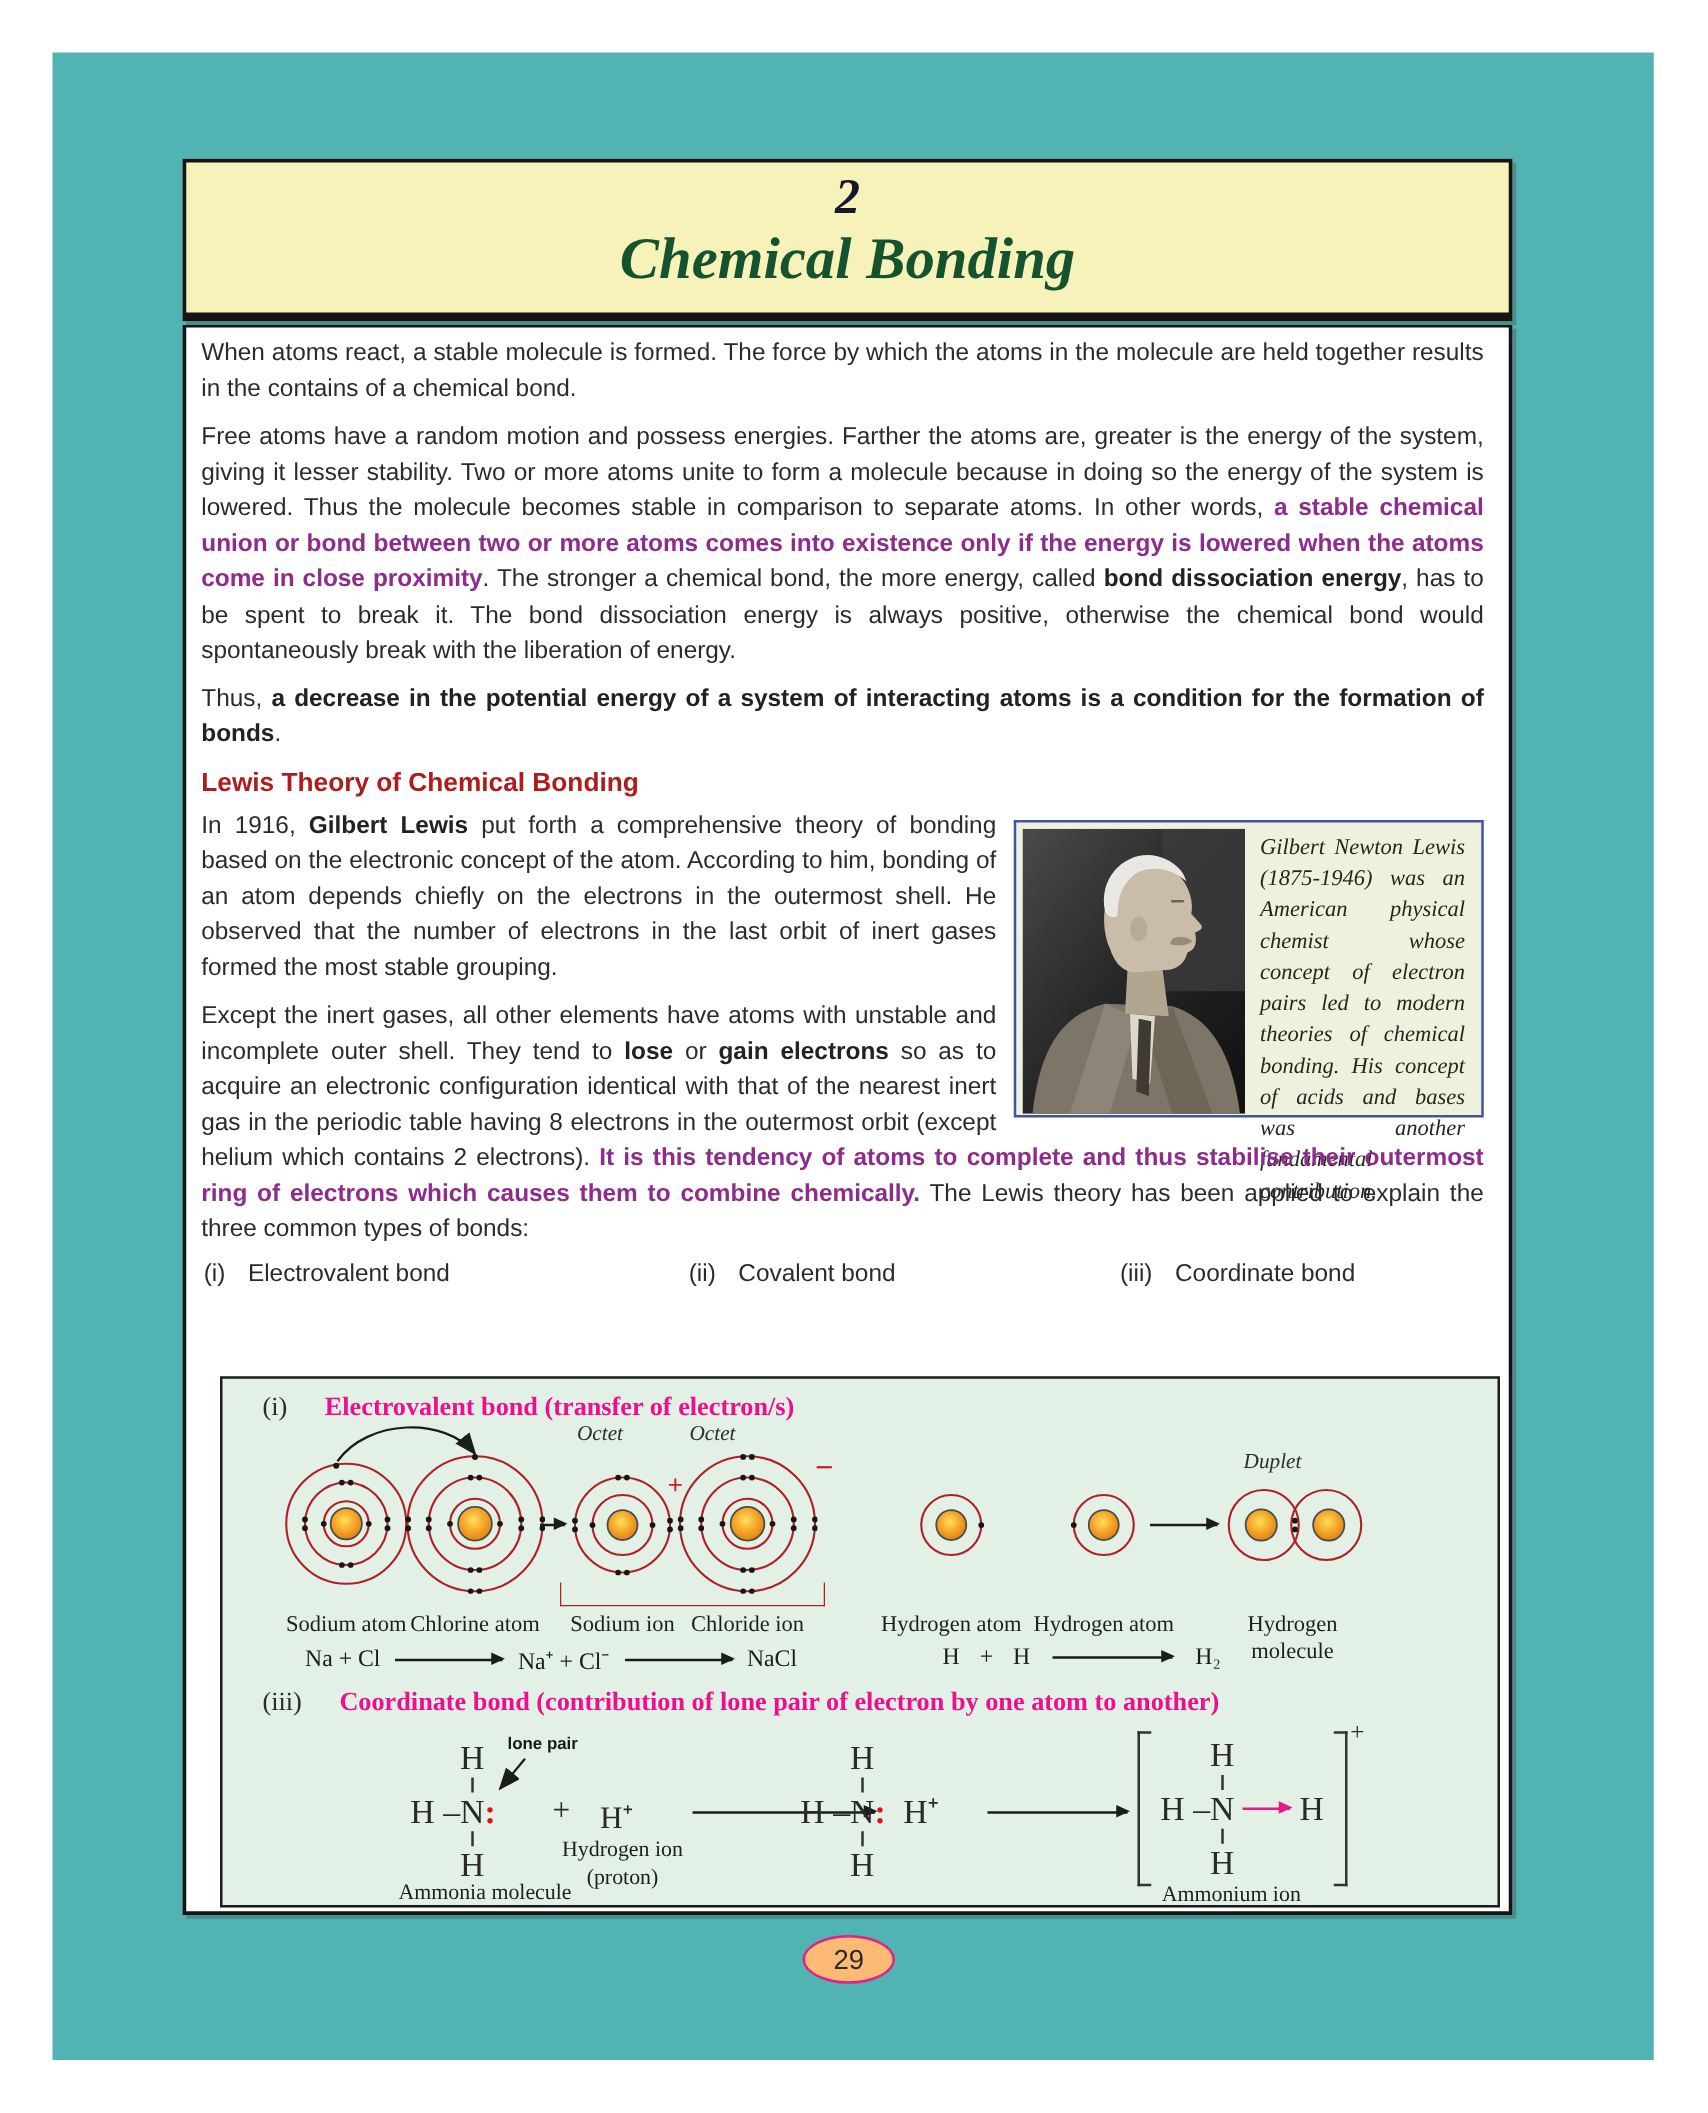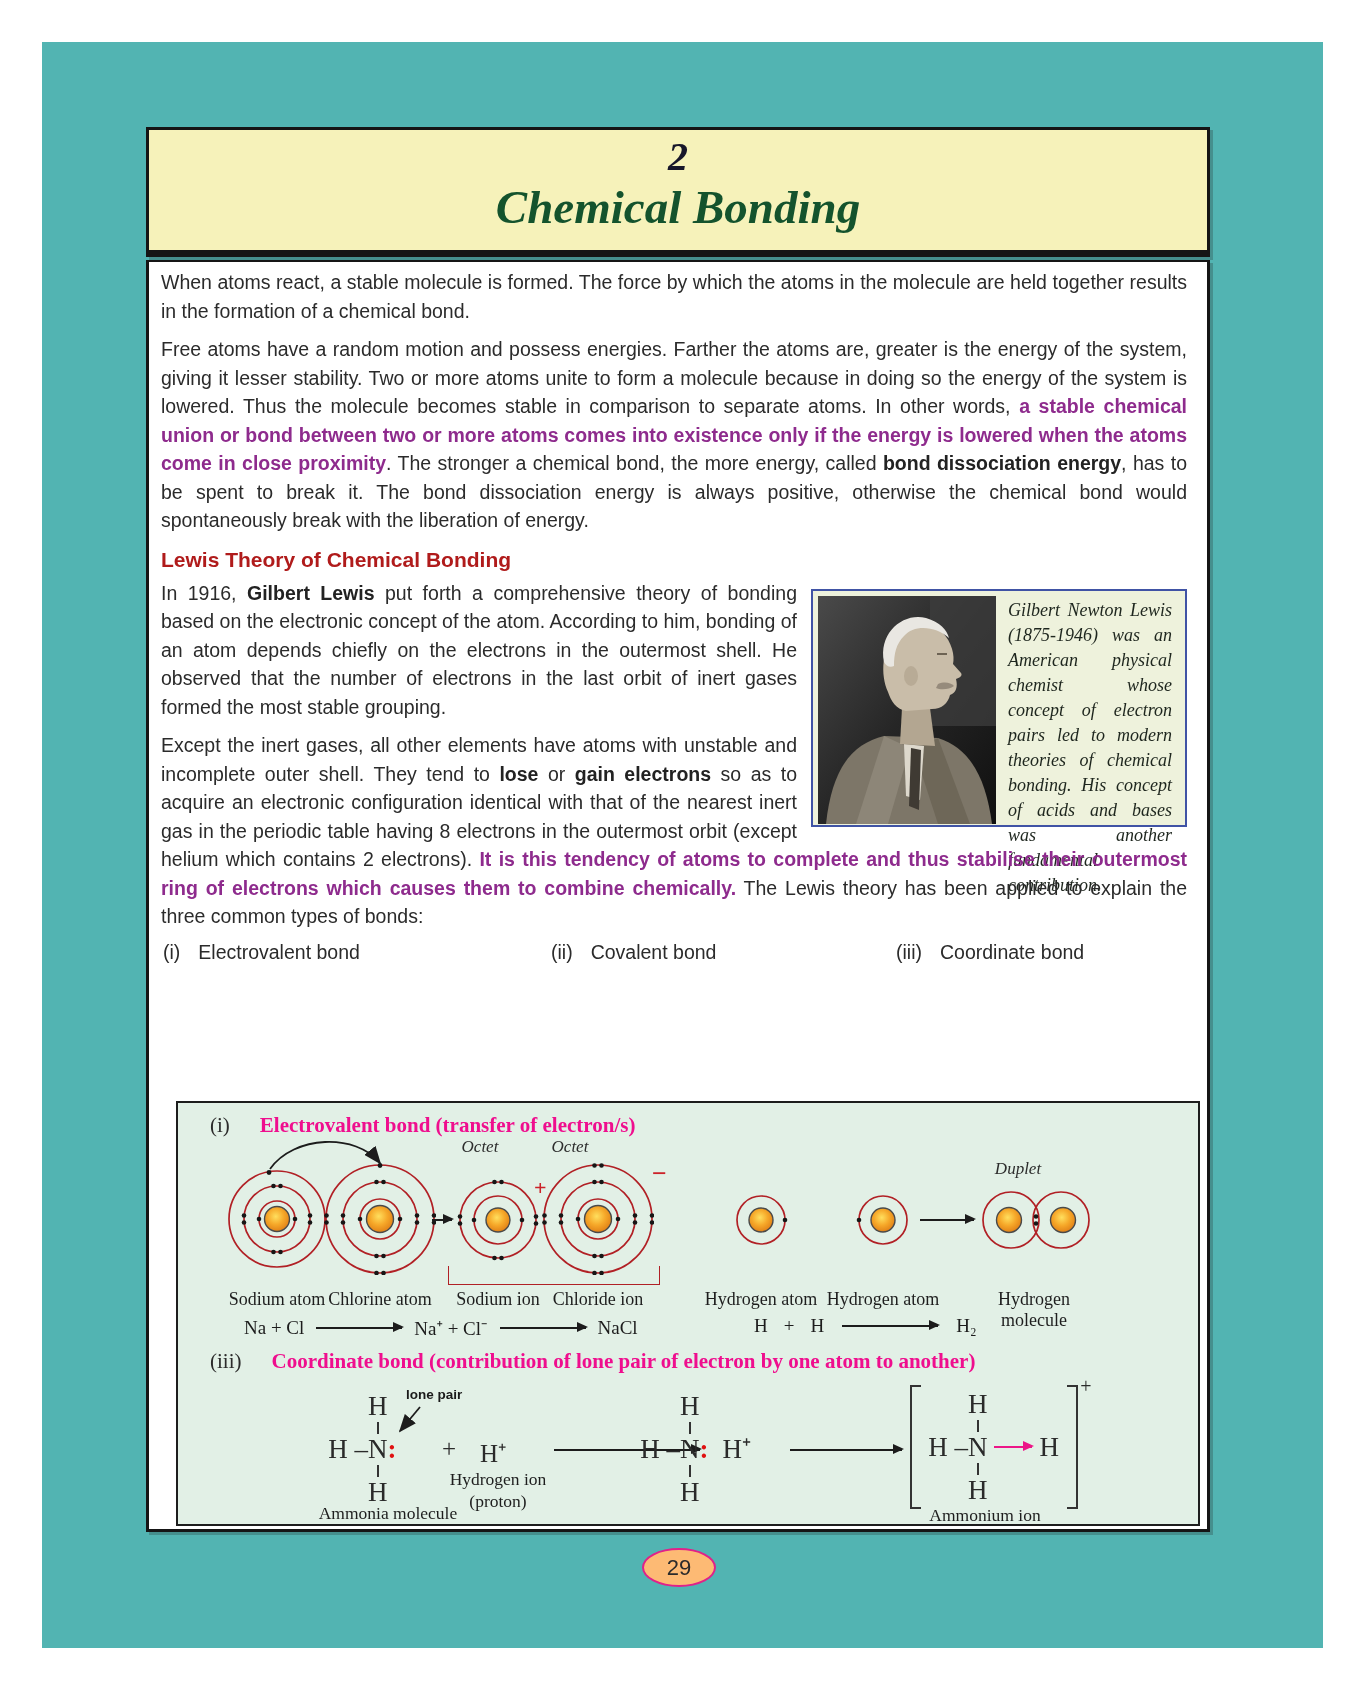--- a/index.html
+++ b/index.html
@@ -116,24 +116,25 @@
 <div class="sheet">
 
   <div class="chapter-header">
     <div class="ch-num">2</div>
     <div class="ch-title">Chemical Bonding</div>
   </div>
 
   <div class="content-box">
 
 
-    <p class="body"><span>When atoms react, a stable molecule is formed. The force by which the atoms in the molecule are held together results in the formation of a chemical bond.</span></p>
+    <p class="body"><span>When atoms react, a stable molecule is formed. The force by which the atoms in the molecule are held together results in the contains of a chemical bond.</span></p>
 
     <p class="body"><span>Free atoms have a random motion and possess energies. Farther the atoms are, greater is the energy of the system, giving it lesser stability. Two or more atoms unite to form a molecule because in doing so the energy of the system is lowered. Thus the molecule becomes stable in comparison to separate atoms. In other words, </span><span class="purple">a stable chemical union or bond between two or more atoms comes into existence only if the energy is lowered when the atoms come in close proximity</span><span>. The stronger a chemical bond, the more energy, called </span><span class="bold">bond dissociation energy</span><span>, has to be spent to break it. The bond dissociation energy is always positive, otherwise the chemical bond would spontaneously break with the liberation of energy.</span></p>
 
+    <p class="body"><span>Thus, </span><span class="bold">a decrease in the potential energy of a system of interacting atoms is a condition for the formation of bonds</span><span>.</span></p>
 
     <div class="h-red2">Lewis Theory of Chemical Bonding</div>
 
     <div class="lewis-box">
       <div class="lewis-photo-wrap">
         <svg viewBox="0 0 178 228" width="178" height="228">
           <rect width="178" height="228" fill="url(#phb)"></rect>
           <rect x="112" y="0" width="66" height="130" fill="#3e3e3e" opacity="0.75"></rect>
           <path d="M8,228 C14,172 34,148 66,140 L120,142 C152,152 168,182 174,228 Z" fill="#7d7668"></path>
           <path d="M66,140 L92,152 L70,228 L38,228 Z" fill="#8d8678"></path>

